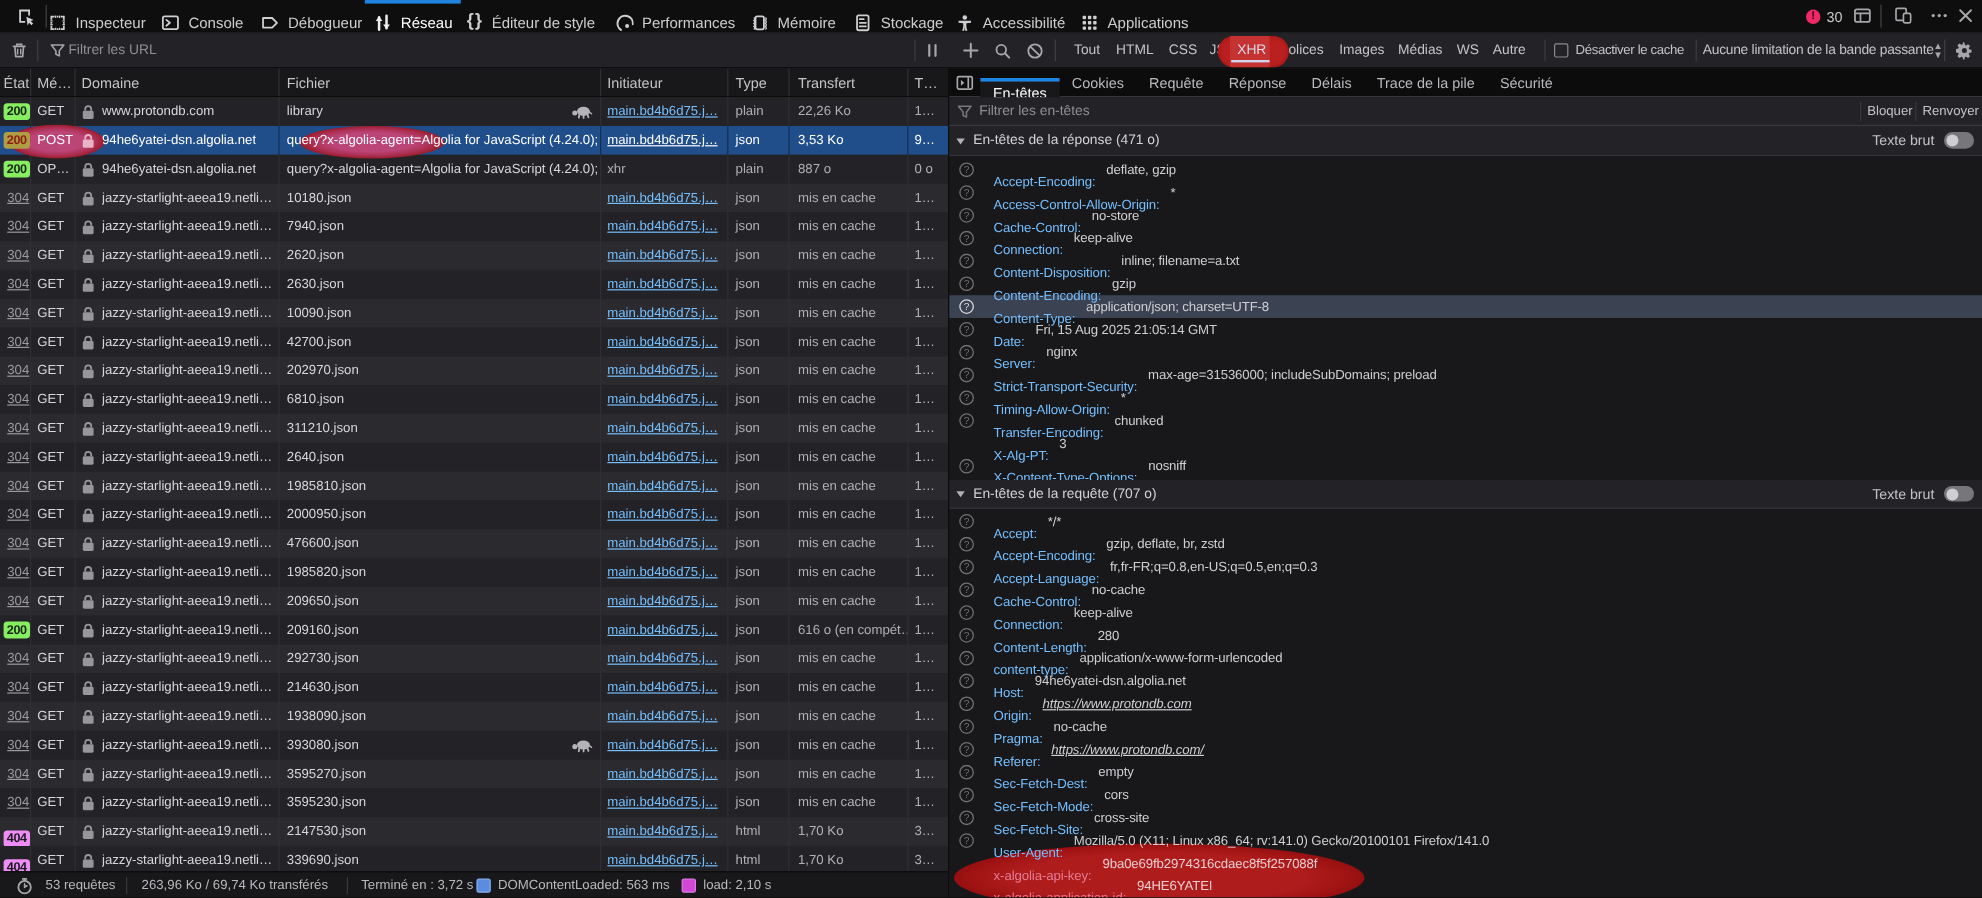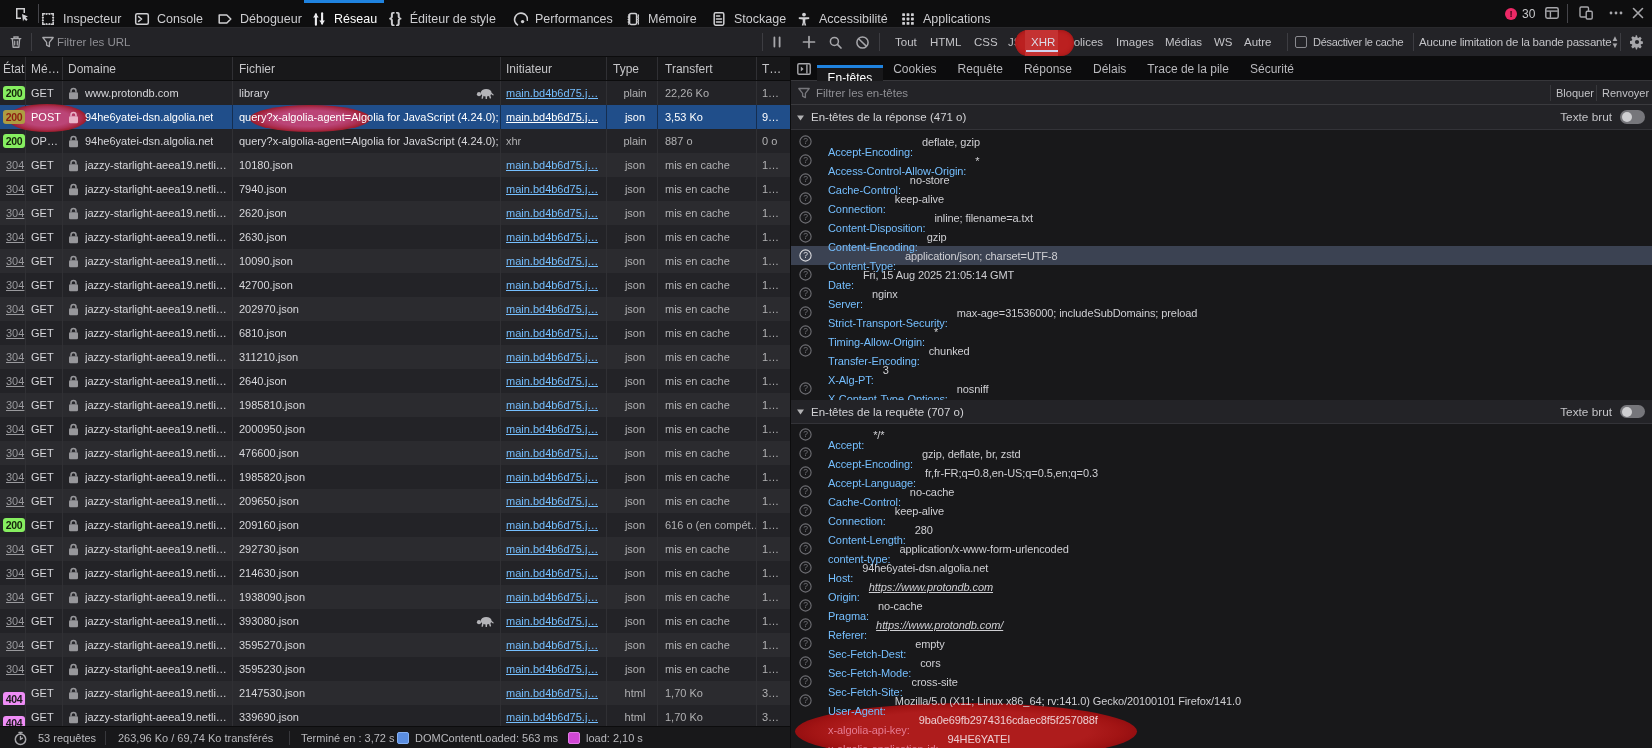--- a/index.html
+++ b/index.html
@@ -40,21 +40,21 @@
 .row.even { background:#2b2b2f; }
 .row.sel { background:#204e8a; color:#fff; }
 .c { display:flex; align-items:center; border-right:1px solid #303034; overflow:hidden; white-space:nowrap; flex:none; }
 .row.sel .c { border-right-color:rgba(10,14,22,0.5); }
 .cst { width:26px; padding-left:3px; }
 .cme { width:37px; padding-left:5px; color:#d7d7db; }
 .row.sel .cme { color:#fff; }
 .cdo { width:170px; padding-left:5px; gap:6px; }
 .cfi { width:268px; padding-left:6px; }
 .cin { width:106px; padding-left:5px; }
-.cty { width:51px; padding-left:6px; color:#b1b1b3;justify-content:center; }
+.cty { width:51px; padding-left:6px; color:#b1b1b3; }
 .ctr { width:99px; padding-left:7px; color:#b1b1b3; }
 .csz { width:32px; padding-left:5px; color:#b1b1b3; border-right:none; }
 .row.sel .cty, .row.sel .ctr, .row.sel .csz { color:#fff; }
 .domtxt { overflow:hidden; text-overflow:clip; white-space:nowrap; }
 .ftxt { overflow:hidden; white-space:nowrap; flex:1 1 auto; min-width:0; }
 .turt { margin-left:auto; margin-right:6px; flex:none; display:flex; }
 .badge { display:inline-block; width:22px; height:14px; line-height:14px; border-radius:3px; text-align:center;
   font-size:10.5px; font-weight:700; letter-spacing:-0.3px; }
 .b200 { background:#86ee60; color:#15240b; }
 .b404 { background:#ef8df7; color:#1a1a1c;margin-top:12px; }

